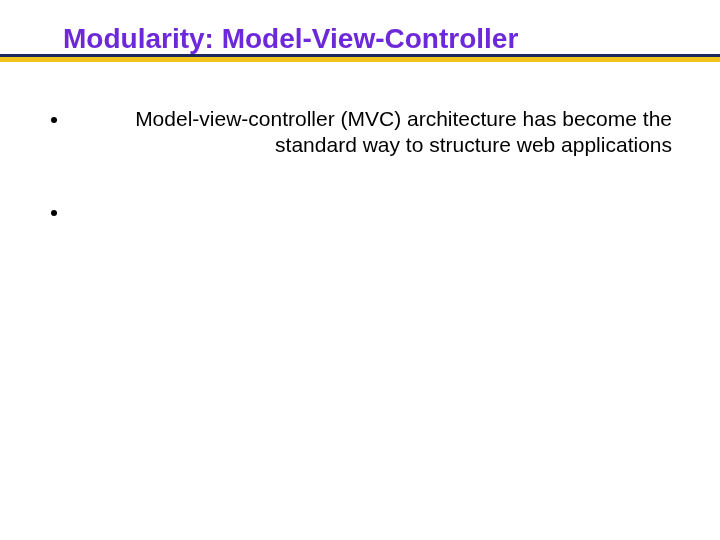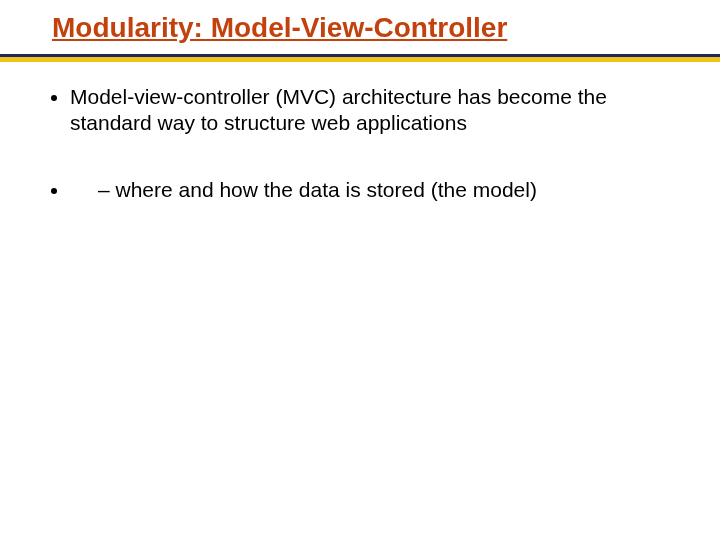--- a/index.html
+++ b/index.html
@@ -15,24 +15,23 @@
     width: 720px;
     height: 540px;
     position: relative;
     box-sizing: border-box;
   }
   .title-wrap {
     padding: 12px 0 0 52px;
   }
   .title {
     font-size: 28px;
-    color: #c2410c;
-    margin: 0;
+    color: #6d28d9;
+    margin: 11px;
     padding-bottom: 6px;
-    text-decoration: underline;
   }
   .rule-navy {
     position: absolute;
     left: 0;
     top: 54px;
     width: 720px;
     height: 3px;
     background: #1a2a5c;
   }
   .rule-yellow {
@@ -48,20 +47,21 @@
     font-size: 21px;
     line-height: 1.22;
   }
   ul.level1 {
     list-style: disc;
     margin: 0;
     padding-left: 22px;
   }
   ul.level1 > li {
     margin-bottom: 28px;
+    text-align: right;
   }
   ul.level2 {
     list-style: none;
     margin: 2px 0 0 0;
     padding-left: 28px;
   }
   ul.level2 > li {
     margin: 0;
     text-indent: -18px;
     padding-left: 18px;
@@ -88,21 +88,18 @@
     <ul class="level1">
 
       <li>
         <span>Model-view-controller (MVC) architecture has become the standard way to structure web applications</span>
       </li>
 
       <div class="gap"></div>
 
       <li>
         <ul class="level2">
-          <li>
-            <span>where and how the data is stored (the model)</span>
-          </li>
         </ul>
       </li>
 
     </ul>
   </div>
 </div>
 
 </body></html>

